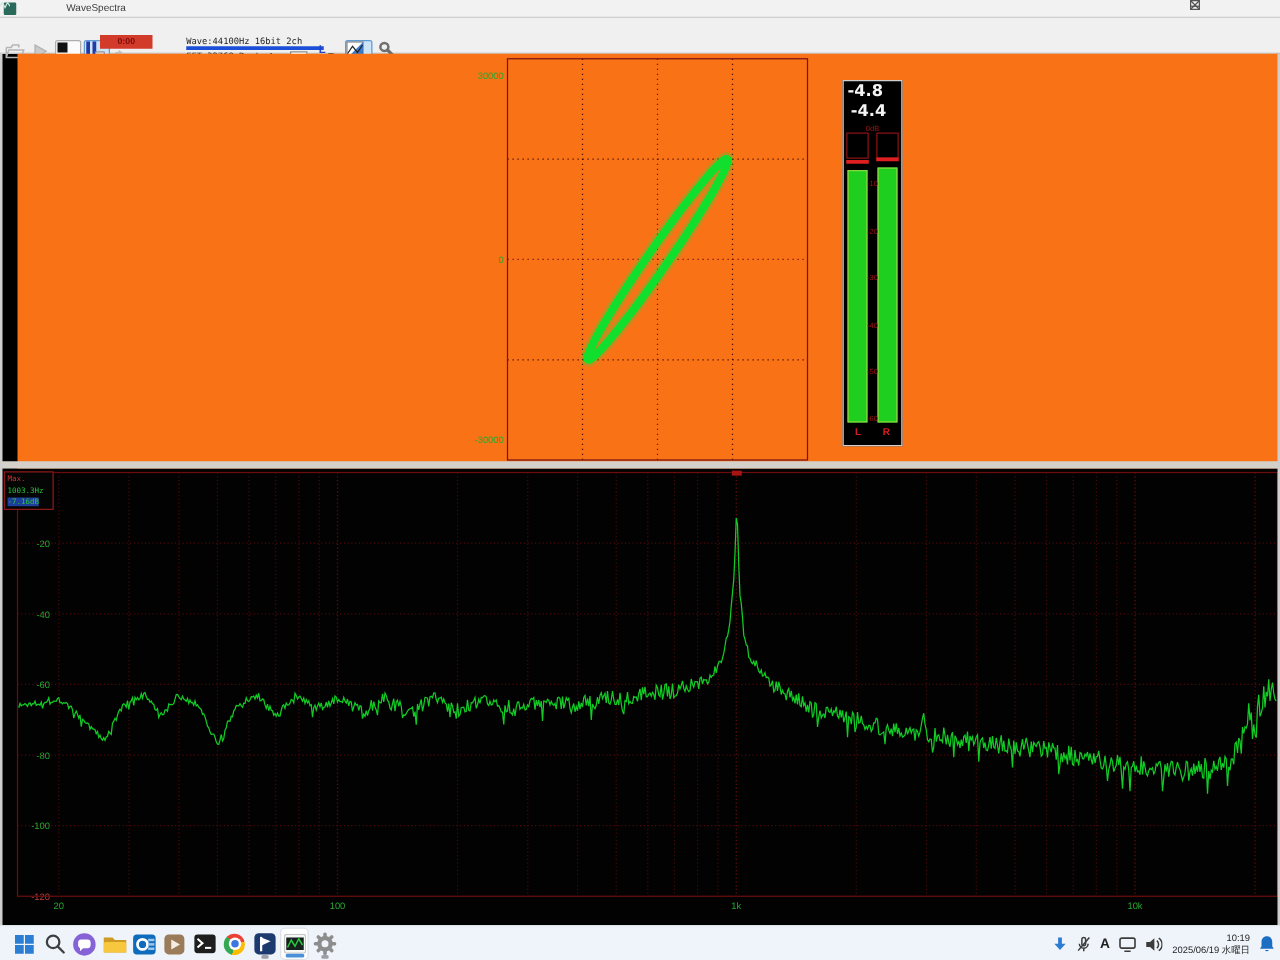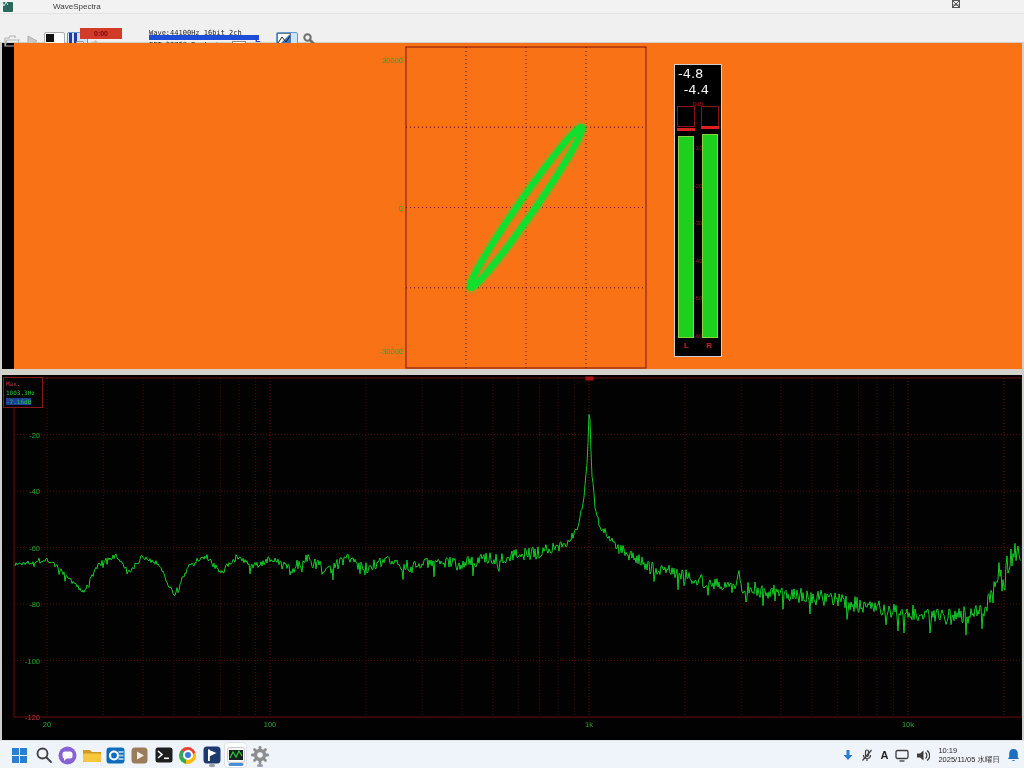--- a/index.html
+++ b/index.html
@@ -23,37 +23,37 @@
   .tb-raised { background:#fbfbfb; border:1px solid #adadad; border-radius:2px; }
   .tb-pressed { background:#cde4f7; border:1px solid #5f9bd5; border-radius:2px; }
   #position-display { position:absolute; left:80px; top:14px; width:42px; height:11px;
     background:#d23a2a; color:#7a0a0a; font-size:7px; font-weight:bold; text-align:center; line-height:11px; }
   #seek-slider { position:absolute; left:75px; top:29px; width:102px; height:4px;
     background:#ececec; border:1px solid #c6c6c6; border-radius:2px; }
   #seek-thumb { position:absolute; left:0; top:-3px; width:8px; height:9px;
     background:#dcdcdc; border:1px solid #979797; border-radius:1px; }
   #info-block { position:absolute; left:149px; top:14px; width:110px; }
   .info-line { font-family:"DejaVu Sans Mono", monospace; font-size:7px; color:#1a1a1a;
-    height:12px; line-height:11px; border-bottom:5px solid #1d4ed8; white-space:nowrap; }
+    height:12px; line-height:11px; border-bottom:3px solid #1d4ed8; white-space:nowrap; }
   #fps-label { position:absolute; left:214px; top:28px; font-family:"DejaVu Sans Mono", monospace;
     font-size:7px; color:#1a1a1a; }
   #fps-box { position:absolute; left:232px; top:27px; width:14px; height:11px; background:#fff;
     border:1px solid #8a8a8a; font-size:7px; text-align:right; line-height:10px; padding-right:2px;
     font-family:"DejaVu Sans Mono", monospace; color:#111; }
 
   
   #top-panel { position:absolute; left:0; top:43px; width:1024px; height:354px; background:#f97316;margin-left:14px; }
   #splitter { position:absolute; left:0; top:369px; width:1024px; height:6px; background:#d4d1ca; }
   #spectrum-panel { position:absolute; left:0; top:375px; width:1024px; height:365px; background:#020202; }
   .edge-strip { position:absolute; top:43px; width:2px; height:697px; background:#cfcfcf; z-index:5; }
 
   
   #meter { position:absolute; left:660px; top:21px; width:48px; height:293px;
     border:1px solid #cfcfcf; background:#000; }
-  .meter-readout { position:absolute; color:#f4f4f4; font-size:13px; font-weight:normal;
+  .meter-readout { position:absolute; color:#f4f4f4; font-size:13px; font-weight:bold;
     font-family:"DejaVu Sans", sans-serif; letter-spacing:0; }
   #readout-left { left:3px; top:1px; }
   #readout-right { right:12px; top:17px; }
   .over-box { position:absolute; top:41px; width:18px; height:21px; border:1px solid #8a1212; }
   #over-left { left:2px; } #over-right { right:2px; }
   .meter-bar { position:absolute; width:16px; background:#1fcf1f; border:1px solid #86d83e; }
   #bar-left { left:3px; } #bar-right { right:3px; }
   .peak-line { position:absolute; width:18px; height:3px; background:#e02020; }
   #peak-left { left:2px; } #peak-right { right:2px; }
   #meter-scale-top { position:absolute; left:50%; transform:translateX(-50%); top:36px;
@@ -85,21 +85,21 @@
   .run-bar.active { width:15px; background:#4a90d9; }
   #start-grid { width:15px; height:15px; display:grid; grid-template-columns:7px 7px; gap:1px; }
   #start-grid div { background:#2a7fd4; }
   #chrome-icon { width:17px; height:17px; border-radius:50%;
     background:conic-gradient(from -45deg, #ea4335 0 33%, #fbbc05 0 66%, #34a853 0 100%); position:relative; }
   #chrome-icon .w { position:absolute; left:3.5px; top:3.5px; width:10px; height:10px; border-radius:50%; background:#fff; }
   #chrome-icon .b { position:absolute; left:5.5px; top:5.5px; width:6px; height:6px; border-radius:50%; background:#3a77e0; }
   #tray { position:absolute; right:4px; top:0; height:28px; display:flex; align-items:center; }
   .tray-item { margin-left:7px; display:flex; align-items:center; justify-content:center; }
   #ime-a { font-size:11px; font-weight:bold; color:#1f1f1f; }
-  #clock { font-size:7.5px; color:#1f1f1f; line-height:9px; margin-left:8px; }
+  #clock { text-align:right; font-size:7.5px; color:#1f1f1f; line-height:9px; margin-left:8px; }
 </style>
 </head>
 <body>
 
 <div id="titlebar">
   <div id="app-icon">
     <svg width="8" height="8">
         <polyline points="0,5 2,2 4,6 6,2 8,5" fill="none" stroke="#cfe8df" stroke-width="1"></polyline>
       </svg>
   </div>
@@ -398,21 +398,21 @@
       </svg>
     </div>
     <div class="tray-item">
       <svg width="14" height="13" style="position:static">
         <polygon points="1,4.5 4,4.5 7.5,1.5 7.5,11.5 4,8.5 1,8.5" fill="#3c3c3c"></polygon>
         <path d="M9.5,3.5 A4,4 0 0 1 9.5,9.5 M11,1.5 A6,6 0 0 1 11,11.5" fill="none" stroke="#3c3c3c" stroke-width="1.2"></path>
       </svg>
     </div>
     <div id="clock">
       <div>10:19</div>
-      <div>2025/11/05 水曜日</div>
+      <div>2025/06/19 水曜日</div>
     </div>
     <div class="tray-item">
       <svg width="13" height="14" style="position:static">
         <path d="M6.5,1 C3.8,1 2.2,3 2.2,5.5 L2.2,9 L1,11 L12,11 L10.8,9 L10.8,5.5 C10.8,3 9.2,1 6.5,1 Z" fill="#1b6ec2"></path>
         <path d="M5,12 A1.6,1.6 0 0 0 8,12 Z" fill="#1b6ec2"></path>
       </svg>
     </div>
   </div>
 </div>
 

